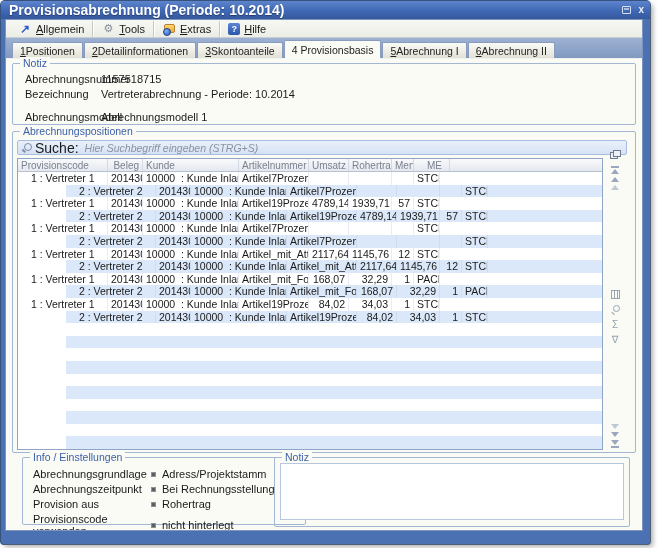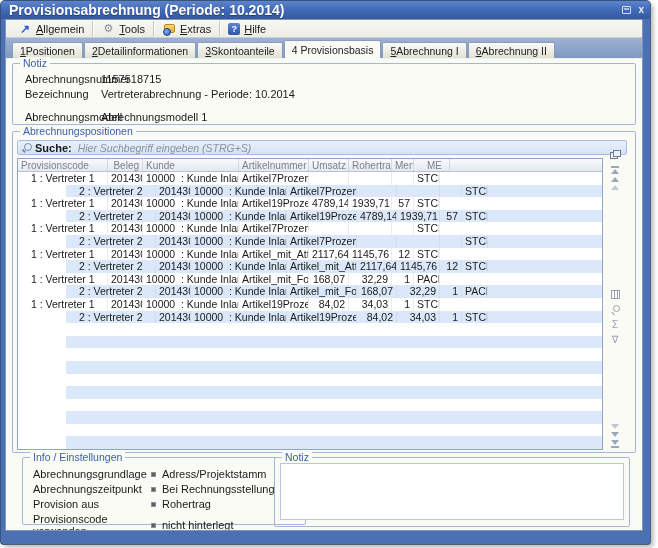--- a/index.html
+++ b/index.html
@@ -72,21 +72,21 @@
   
   #g-pos { left:6px; top:72px; width:624px; height:322px; }
   .searchbar {
     position:absolute; left:4px; top:8px; width:610px; height:15px;
     background:linear-gradient(#e9f0fa,#d5e2f5); border:1px solid #a9bedf; border-radius:2px;
     display:flex; align-items:center; padding:0 4px; gap:4px;
   }
   .mag { width:9px; height:9px; position:relative; flex:0 0 auto; }
   .mag::before { content:""; position:absolute; left:2px; top:0; width:6px; height:6px; border:1.4px solid #7d8ba6; border-radius:50%; }
   .mag::after { content:""; position:absolute; left:0; bottom:0; width:4px; height:1.6px; background:#7d8ba6; transform:rotate(45deg); }
-  .searchbar .slabel { font-weight:bold; font-size:11px; }
+  .searchbar .slabel { font-weight:normal; font-size:14px; }
   .searchbar input {
     flex:1; border:none; background:transparent; outline:none;
     font-family:"Liberation Sans", sans-serif; font-size:10.5px; font-style:italic; color:#4a4f58;
   }
   .searchbar input::placeholder { color:#8a929e; font-style:italic; opacity:1; }
   
   .grid { position:absolute; left:4px; top:26px; width:586px; height:292px; border:1px solid #90a5c6; background:#fff; }
   .thead { position:absolute; left:0; right:0; top:0; height:13px; display:flex;
     background:linear-gradient(#f9fafb,#e4e8ef); border-bottom:1px solid #b7c1d0; }
   .th { font-size:10px; color:#7b828e; padding:0 3px; line-height:13px; white-space:nowrap; overflow:hidden; border-right:1px solid #d4dae4; }

